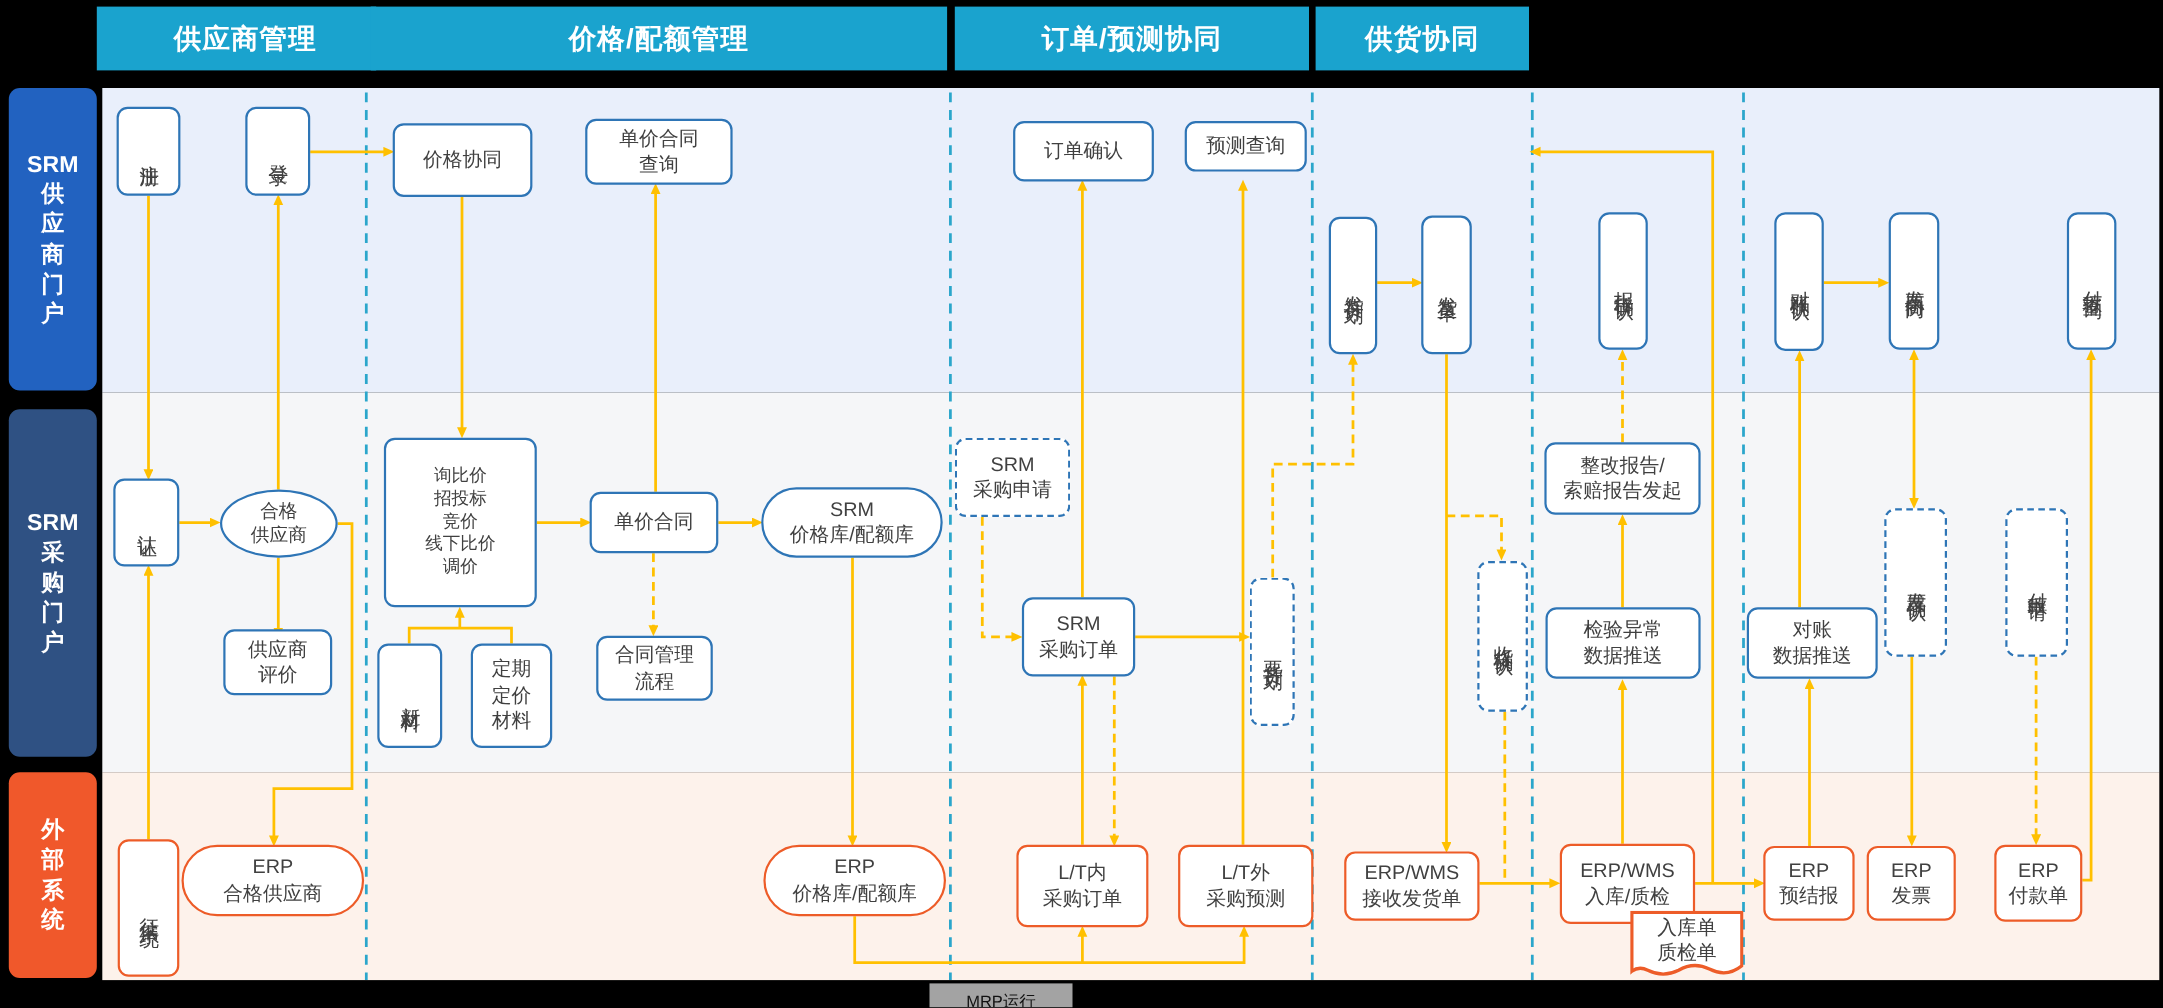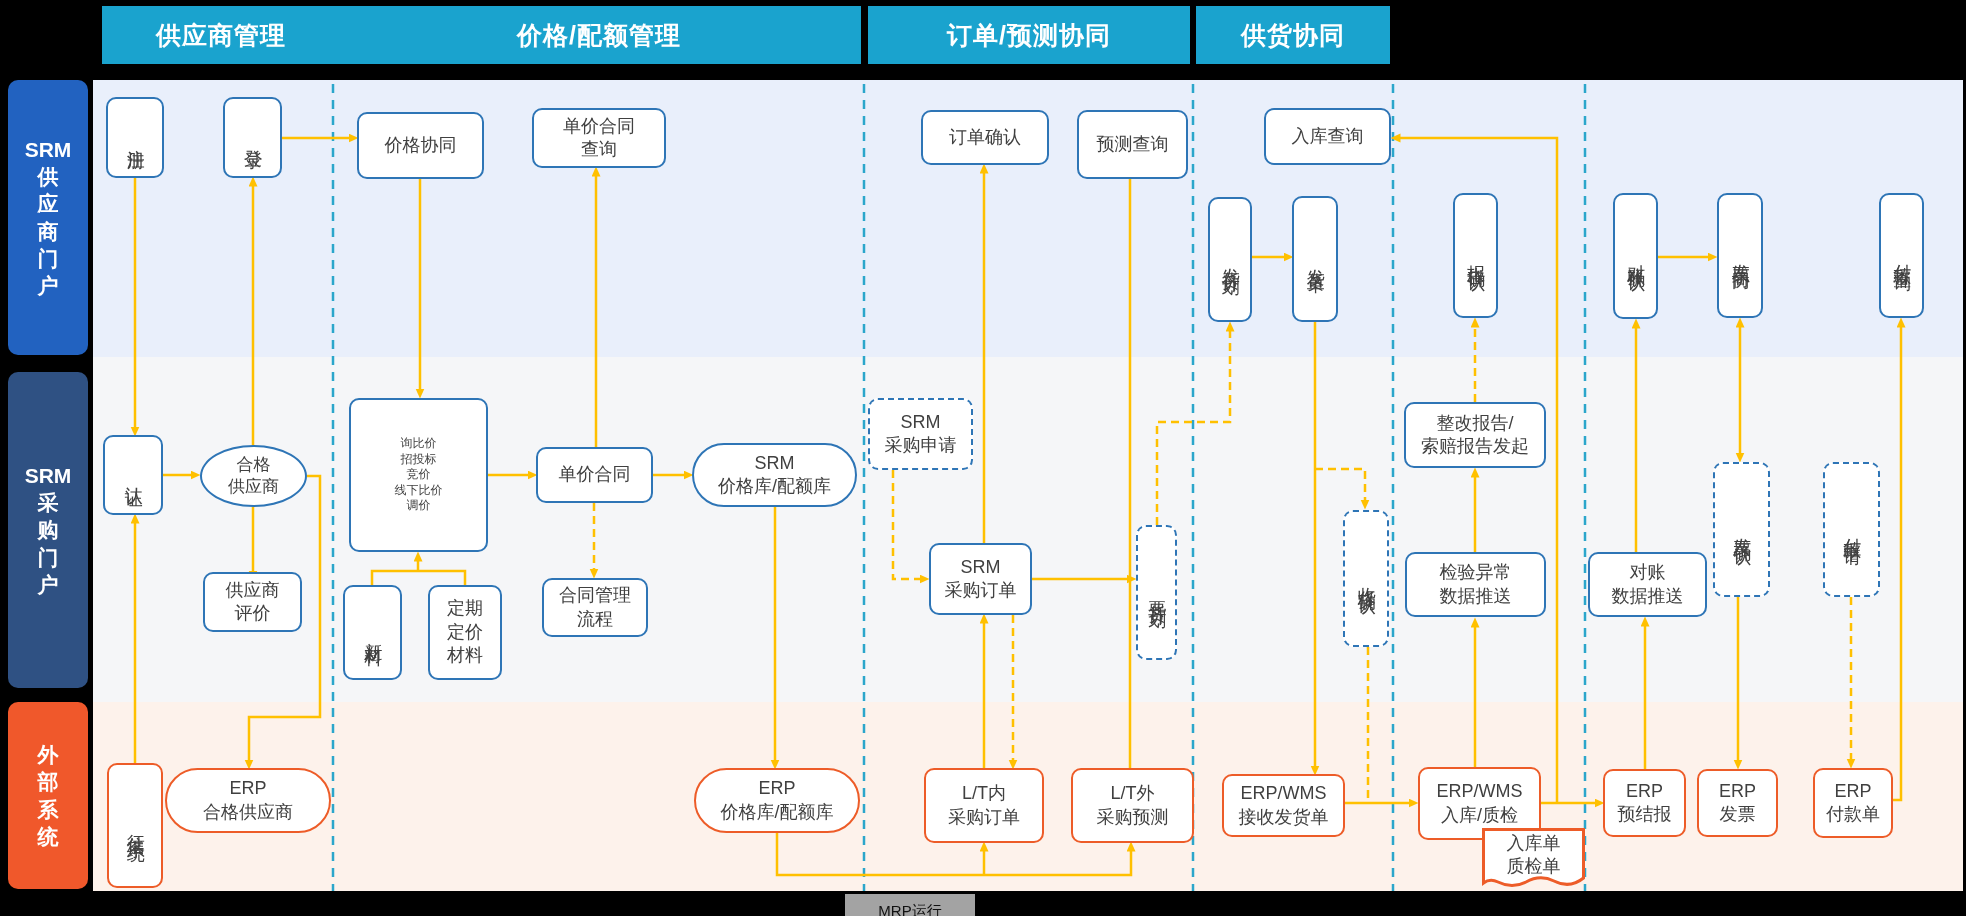--- a/index.html
+++ b/index.html
@@ -31,32 +31,32 @@
   }
   .v{writing-mode:vertical-lr;text-orientation:upright;letter-spacing:3px;white-space:normal;}
   .dashed{border-style:dashed;}
   .orange{border-color:#ED5C28;}
   .stadium{border-radius:33px;}
   .ellipse{border-radius:50%;font-size:17px;}
   .plain{border:none;background:#a3a3a3;color:#111;font-size:15px;z-index:4;border-radius:0;margin-top:36px;}
   .doc{border:none;background:transparent;z-index:4;}
   .doc .doc-label{position:absolute;left:0;top:4px;width:100%;text-align:center;color:#404040;font-size:18px;line-height:1.25;white-space:pre-line;}
   .wires{position:absolute;left:0;top:0;z-index:2;}
-  .bigtype{font-size:12px;}
+  .bigtype{font-size:16px;}
 </style>
 </head>
 <body>
 
 <div id="canvas">
 
   <div class="lane-bg" style="top:80px;height:277px;background:#E9EFFB;"></div>
   <div class="lane-bg" style="top:357px;height:345px;background:#F5F6F8;"></div>
   <div class="lane-bg" style="top:702px;height:189px;background:#FDF2EB;"></div>
 
-  <div class="hdr" style="left:102px;width:238px;">
+  <div class="hdr" style="left:88px;width:238px;padding-left:16px;">
       <span>供应商管理</span>
     </div>
   <div class="hdr" style="left:337px;width:524px;">
       <span>价格/配额管理</span>
     </div>
   <div class="hdr" style="left:868px;width:322px;">
       <span>订单/预测协同</span>
     </div>
   <div class="hdr" style="left:1196px;width:194px;text-align:center;">
       <span>供货协同</span>
@@ -137,22 +137,21 @@
       <path d="M1893,800 H1901 V326" marker-end="url(#ah)"></path>
     </g>
   </svg>
 
   <div class="node v" style="left:106px;top:97px;width:58px;height:81px;">注册</div>
   <div class="node v" style="left:223px;top:97px;width:59px;height:81px;">登录</div>
   <div class="node" style="left:357px;top:112px;width:127px;height:67px;">价格协同</div>
   <div class="node" style="left:532px;top:108px;width:134px;height:60px;">单价合同
 查询</div>
   <div class="node" style="left:921px;top:110px;width:128px;height:55px;">订单确认</div>
-  <div class="node" style="left:1077px;top:110px;width:111px;height:69px;">预测查询</div>
-  <div class="node" style="left:1264px;top:108px;width:127px;height:57px;">入库查询</div>
+  <div class="node" style="left:1077px;top:110px;width:111px;height:46px;">预测查询</div>
   <div class="node v" style="left:1208px;top:197px;width:44px;height:125px;">发货计划</div>
   <div class="node v" style="left:1292px;top:196px;width:46px;height:126px;">发货单</div>
   <div class="node v" style="left:1453px;top:193px;width:45px;height:125px;">报告确认</div>
   <div class="node v" style="left:1613px;top:193px;width:45px;height:126px;">对账确认</div>
   <div class="node v" style="left:1717px;top:193px;width:46px;height:125px;">发票协同</div>
   <div class="node v" style="left:1879px;top:193px;width:45px;height:125px;">付款查询</div>
 
   <div class="node v" style="left:103px;top:435px;width:60px;height:80px;">认证</div>
   <div class="node ellipse" style="left:200px;top:445px;width:107px;height:62px;">合格
 供应商</div>

